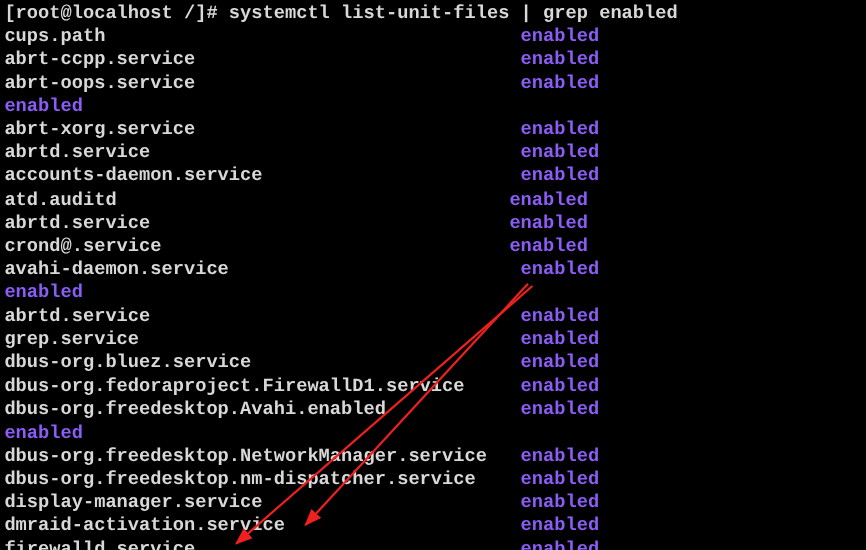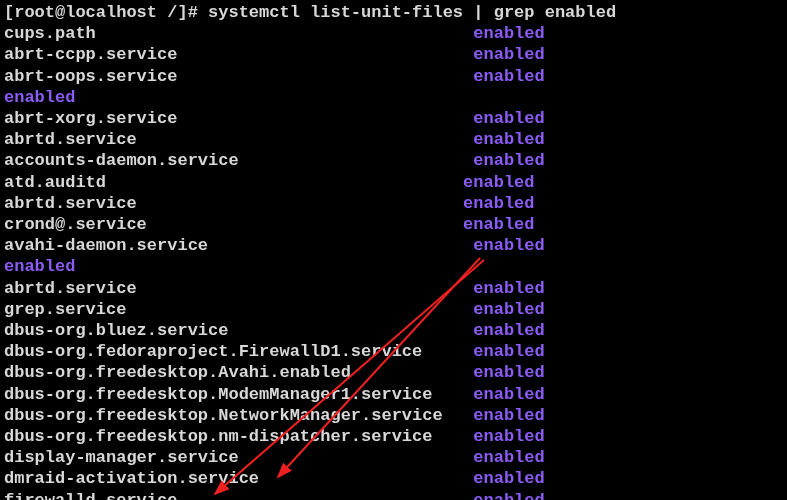--- a/index.html
+++ b/index.html
@@ -52,21 +52,21 @@
     <div class="row"><span class="unit-col">atd.auditd                                   </span><span class="state-col">enabled</span></div>
     <div class="row"><span class="unit-col">abrtd.service                                </span><span class="state-col">enabled</span></div>
     <div class="row"><span class="unit-col">crond@.service                               </span><span class="state-col">enabled</span></div>
     <div class="row"><span class="unit-col">avahi-daemon.service                          </span><span class="state-col">enabled</span></div>
     <div class="row"><span class="state-col">enabled</span></div>
     <div class="row"><span class="unit-col">abrtd.service                                 </span><span class="state-col">enabled</span></div>
     <div class="row"><span class="unit-col">grep.service                                  </span><span class="state-col">enabled</span></div>
     <div class="row"><span class="unit-col">dbus-org.bluez.service                        </span><span class="state-col">enabled</span></div>
     <div class="row"><span class="unit-col">dbus-org.fedoraproject.FirewallD1.service     </span><span class="state-col">enabled</span></div>
     <div class="row"><span class="unit-col">dbus-org.freedesktop.Avahi.enabled            </span><span class="state-col">enabled</span></div>
-    <div class="row"><span class="unit-col">dbus-org.freedesktop.ModemManager1.service    </span><span class="state-col">enabled</span></div>
+    <div class="row"><span class="state-col">enabled</span></div>
     <div class="row"><span class="unit-col">dbus-org.freedesktop.NetworkManager.service   </span><span class="state-col">enabled</span></div>
     <div class="row"><span class="unit-col">dbus-org.freedesktop.nm-dispatcher.service    </span><span class="state-col">enabled</span></div>
     <div class="row"><span class="unit-col">display-manager.service                       </span><span class="state-col">enabled</span></div>
     <div class="row"><span class="unit-col">dmraid-activation.service                     </span><span class="state-col">enabled</span></div>
     <div class="row"><span class="unit-col">firewalld.service                             </span><span class="state-col">enabled</span></div>
   </div>
 
 <svg class="arrows" width="787" height="500">
   <defs>
     <marker id="ah" markerWidth="10" markerHeight="10" refX="7" refY="3" orient="auto" markerUnits="strokeWidth">

